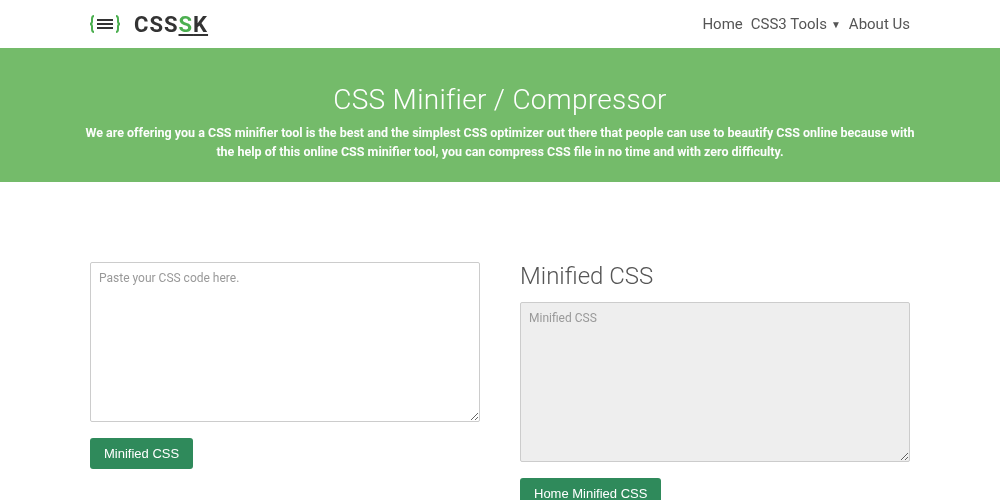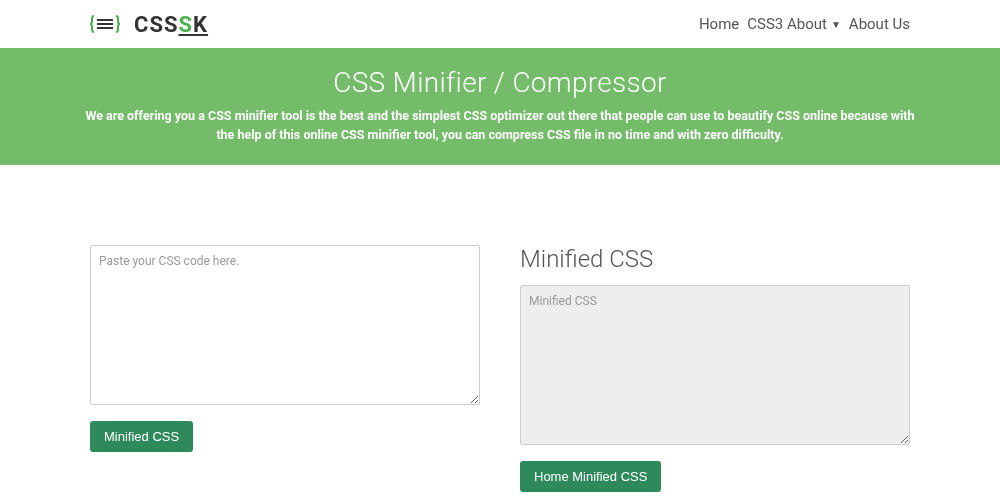--- a/index.html
+++ b/index.html
@@ -8,21 +8,21 @@
     .navbar { display: flex; justify-content: space-between; align-items: center; padding: 8px 90px 8px 90px; background: #fff; }
     .logo { display: flex; align-items: center; gap: 14px; }
     .logo-icon { display: inline-flex; }
     .logo-text { font-size: 22px; font-weight: 700; letter-spacing: 1px; color: #333; }
     .logo-text .sk { text-decoration: underline; }
     .logo-text .s-green { color: #4caf50; }
     .nav-links { display: flex; gap: 8px; align-items: center; }
     .nav-link { color: #555; font-size: 15px; text-decoration: none; cursor: pointer; display: flex; align-items: center; gap: 4px; }
     .caret { font-size: 10px; color: #555; }
     
-    .hero { background: #74bb6a; color: #fff; text-align: center; padding: 18px 60px 20px; }
+    .hero { background: #74bb6a; color: #fff; text-align: center; padding: 35px 60px 20px; }
     .hero-title { font-size: 28px; font-weight: 300; margin-bottom: 8px; letter-spacing: 0.3px; }
     .hero-desc { font-size: 12.5px; font-weight: 700; line-height: 1.5; max-width: 840px; margin: 0 auto; opacity: 0.98; }
     
     .main { display: flex; gap: 40px; padding: 80px 90px 20px 90px; }
     .panel { flex: 1; }
     .panel-title { font-size: 24px; font-weight: 300; color: #555; margin-bottom: 12px; }
     textarea.input-area { width: 100%; height: 160px; border: 1px solid #ccc; border-radius: 2px; padding: 8px; font-size: 12px; color: #c2410c; background: #fff; resize: both; font-family: inherit; }
     textarea.output-area { width: 100%; height: 160px; border: 1px solid #ccc; border-radius: 2px; padding: 8px; font-size: 12px; color: #888; background: #eee; resize: both; font-family: inherit; }
     textarea::placeholder { color: #999; }
     .btn { display: inline-block; background: #2f8a5b; color: #fff; border: none; border-radius: 3px; padding: 8px 14px; font-size: 13px; cursor: pointer; margin-top: 12px; }
@@ -39,21 +39,21 @@
         <line x1="7" y1="12" x2="23" y2="12" stroke="#333" stroke-width="2"></line>
         <line x1="7" y1="16" x2="23" y2="16" stroke="#333" stroke-width="2"></line>
         <line x1="7" y1="20" x2="23" y2="20" stroke="#333" stroke-width="2"></line>
       </svg>
     </span>
     <span class="logo-text"><span>CSS</span><span class="sk"><span class="s-green">S</span><span>K</span></span></span>
   </div>
   <div class="nav-links">
     <a class="nav-link">Home</a>
     <a class="nav-link">
-      <span>CSS3 About</span>
+      <span>CSS3 Tools</span>
       <span class="caret">▼</span>
     </a>
     <a class="nav-link">About Us</a>
   </div>
 </div>
 
 <div class="hero">
   <h1 class="hero-title">CSS Minifier / Compressor</h1>
   <p class="hero-desc">We are offering you a CSS minifier tool is the best and the simplest CSS optimizer out there that people can use to beautify CSS online because with the help of this online CSS minifier tool, you can compress CSS file in no time and with zero difficulty.</p>
 </div>

